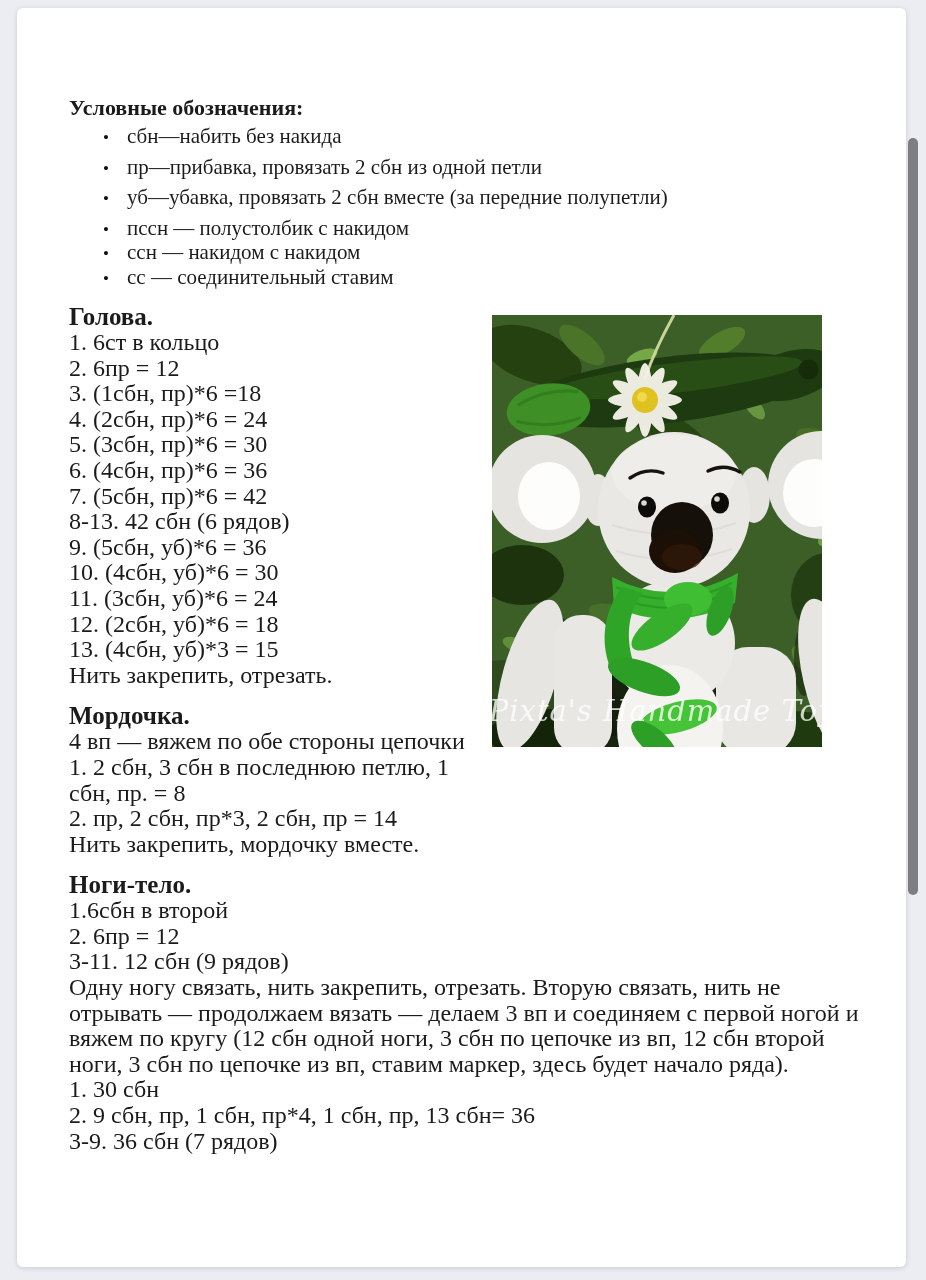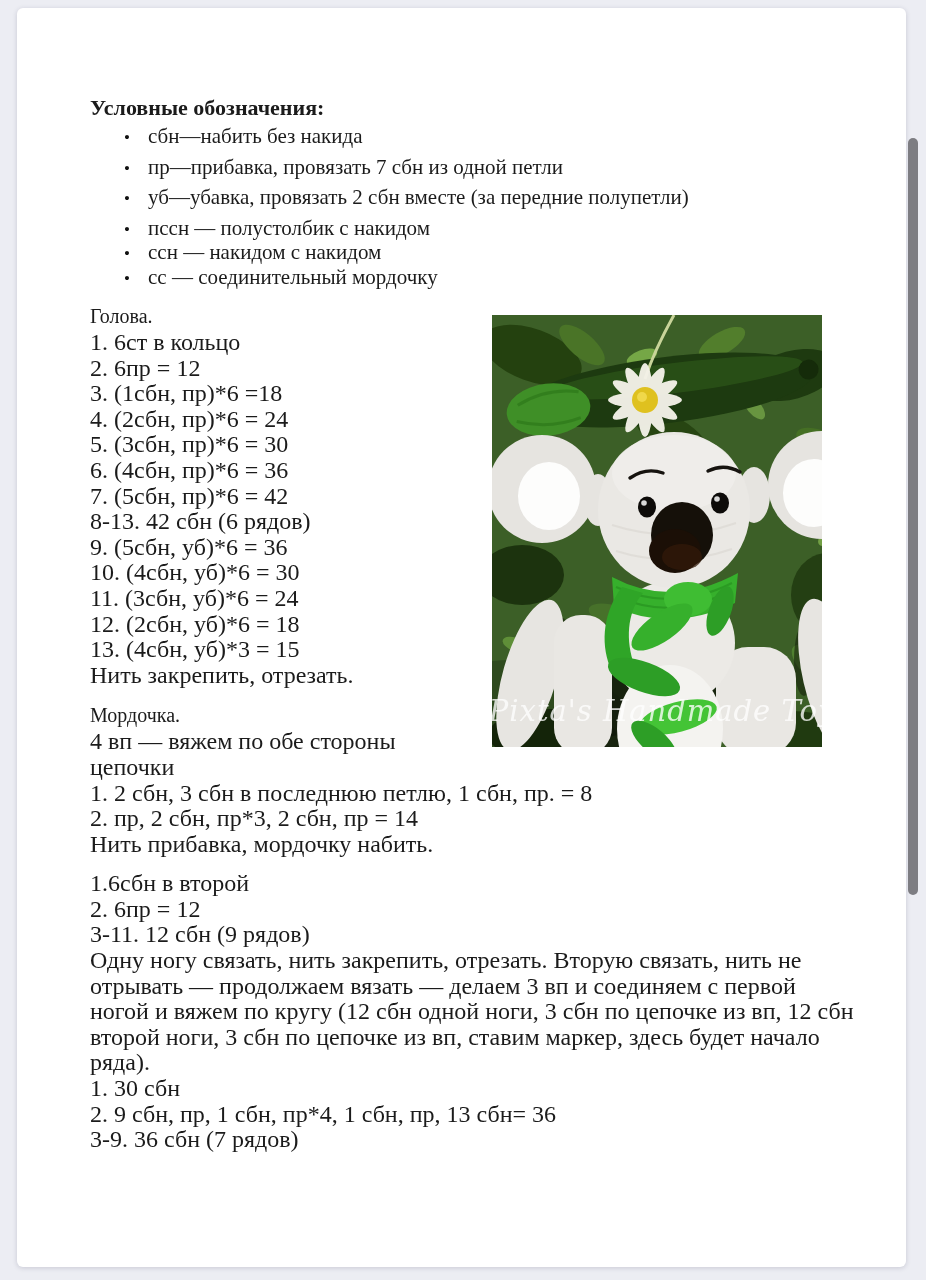--- a/index.html
+++ b/index.html
@@ -11,38 +11,38 @@
     overflow:hidden;
   }
   .page{
     position:absolute;left:17px;top:8px;
     width:889px;height:1259px;
     background:#ffffff;
     border-radius:6px;
     box-shadow:0 1px 5px rgba(40,40,70,.18);
   }
   .content{
-    padding:87px 46px 0 73px;
+    padding:87px 46px 0 52px;
     color:#1b1b1b;
   }
   .legend-title{
     font-size:22px;font-weight:bold;line-height:26px;margin-bottom:5px;
   }
   .legend{list-style:none;margin:0;padding:0 0 0 34px;}
   .legend li{
     display:flex;align-items:baseline;
     font-size:21px;line-height:21.5px;margin-bottom:2px;
   }
   .legend li:nth-child(-n+3){margin-bottom:8px;}
   .legend .bullet{
     width:24px;flex:0 0 24px;font-size:17px;color:#111;
   }
   .section{margin-top:14px;}
   .section-title{
-    font-size:20px;font-weight:normal;line-height:27px;
+    font-size:25px;font-weight:bold;line-height:27px;
   }
   .line{
     font-size:24px;line-height:25.6px;
   }
   .photo-float{
     float:right;
     width:330px;height:432px;
     margin:12px 38px 16px 22px;
     overflow:hidden;
     background:#22c55e;
@@ -63,37 +63,37 @@
   <div class="content">
 
     <div class="legend-title">Условные обозначения:</div>
     <ul class="legend">
       <li>
         <span class="bullet">•</span>
         <span>сбн—набить без накида</span>
       </li>
       <li>
         <span class="bullet">•</span>
-        <span>пр—прибавка, провязать 7 сбн из одной петли</span>
+        <span>пр—прибавка, провязать 2 сбн из одной петли</span>
       </li>
       <li>
         <span class="bullet">•</span>
         <span>уб—убавка, провязать 2 сбн вместе (за передние полупетли)</span>
       </li>
       <li>
         <span class="bullet">•</span>
         <span>пссн — полустолбик с накидом</span>
       </li>
       <li>
         <span class="bullet">•</span>
         <span>ссн — накидом с накидом</span>
       </li>
       <li>
         <span class="bullet">•</span>
-        <span>сс — соединительный мордочку</span>
+        <span>сс — соединительный ставим</span>
       </li>
     </ul>
 
     <div class="section">
 
       <div class="photo-float">
         <svg width="357" height="432" viewBox="0 0 357 432" xmlns="http://www.w3.org/2000/svg">
 
           <g>
             <rect x="0" y="0" width="357" height="432" fill="#3c5f27"></rect>
@@ -220,24 +220,25 @@
       <div class="line">12. (2сбн, уб)*6 = 18</div>
       <div class="line">13. (4сбн, уб)*3 = 15</div>
       <div class="line">Нить закрепить, отрезать.</div>
     </div>
 
     <div class="section">
       <div class="section-title">Мордочка.</div>
       <div class="line">4 вп — вяжем по обе стороны цепочки</div>
       <div class="line">1. 2 сбн, 3 сбн в последнюю петлю, 1 сбн, пр. = 8</div>
       <div class="line">2. пр, 2 сбн, пр*3, 2 сбн, пр = 14</div>
-      <div class="line">Нить прибавка, мордочку набить.</div>
+      <div class="line">Нить закрепить, мордочку вместе.</div>
     </div>
 
     <div class="section">
+      <div class="section-title">Ноги-тело.</div>
       <div class="line">1.6сбн в второй</div>
       <div class="line">2. 6пр = 12</div>
       <div class="line">3-11. 12 сбн (9 рядов)</div>
       <div class="line">Одну ногу связать, нить закрепить, отрезать. Вторую связать, нить не отрывать — продолжаем вязать — делаем 3 вп и соединяем с первой ногой и вяжем по кругу (12 сбн одной ноги, 3 сбн по цепочке из вп, 12 сбн второй ноги, 3 сбн по цепочке из вп, ставим маркер, здесь будет начало ряда).</div>
       <div class="line">1. 30 сбн</div>
       <div class="line">2. 9 сбн, пр, 1 сбн, пр*4, 1 сбн, пр, 13 сбн= 36</div>
       <div class="line">3-9. 36 сбн (7 рядов)</div>
     </div>
 
   </div>

